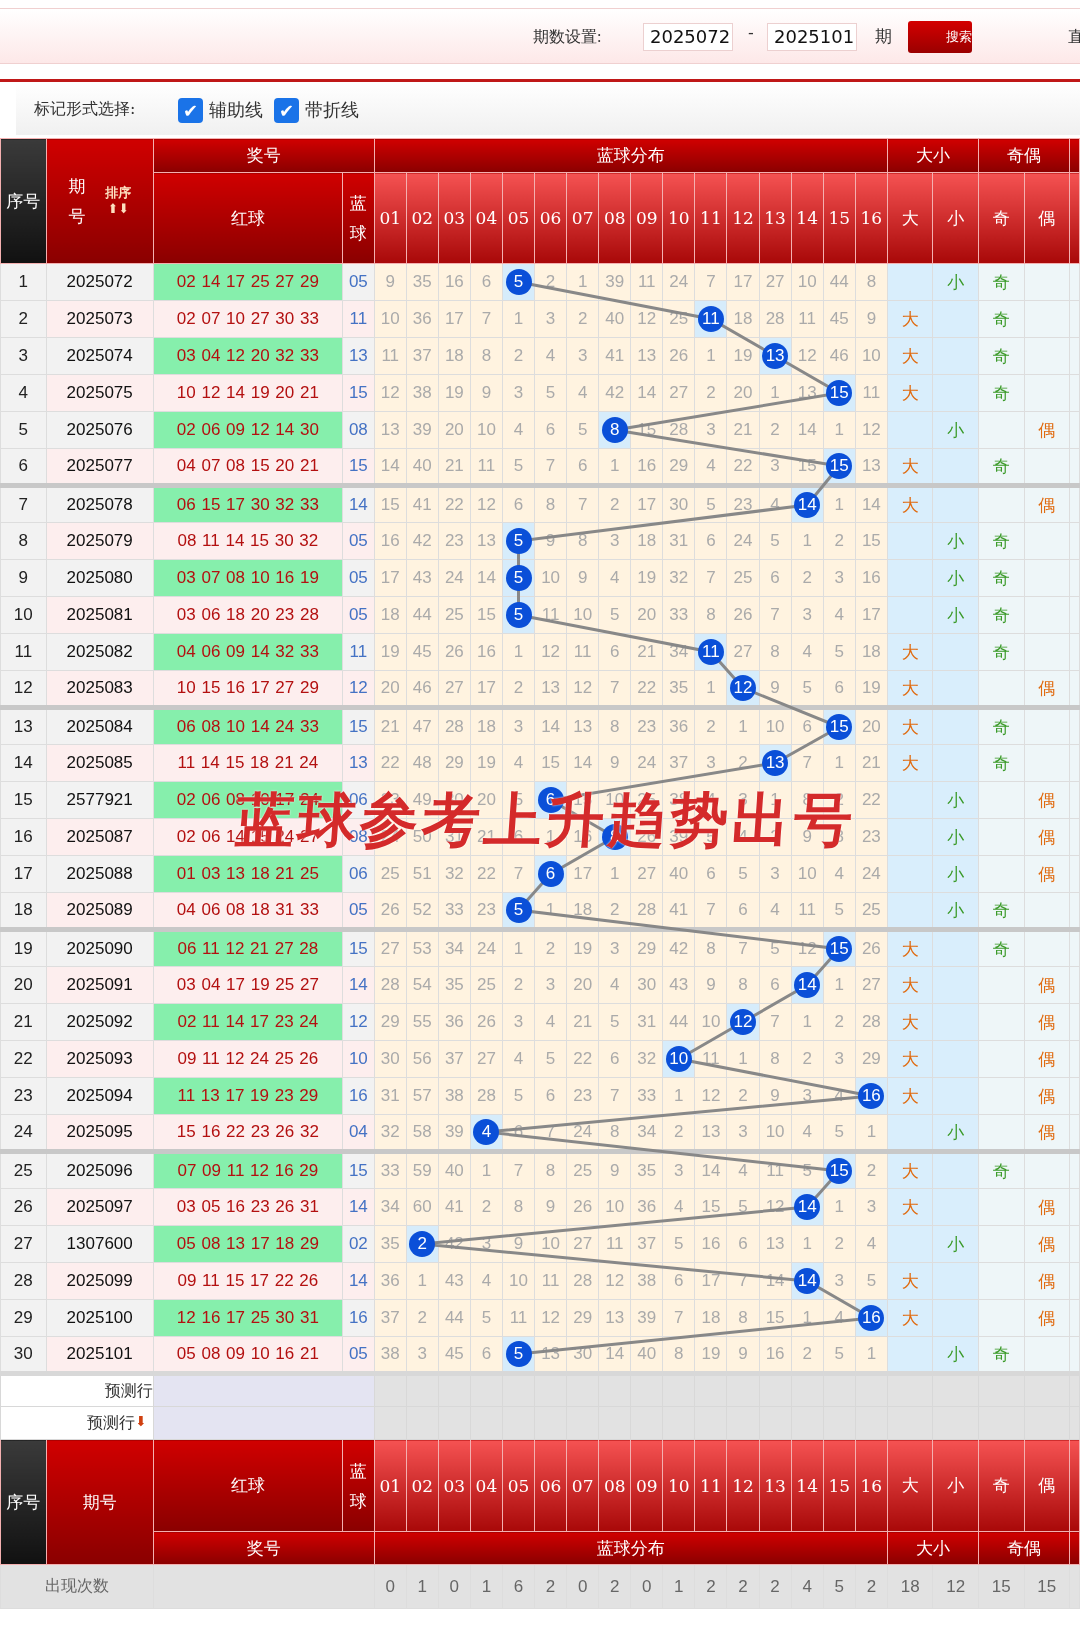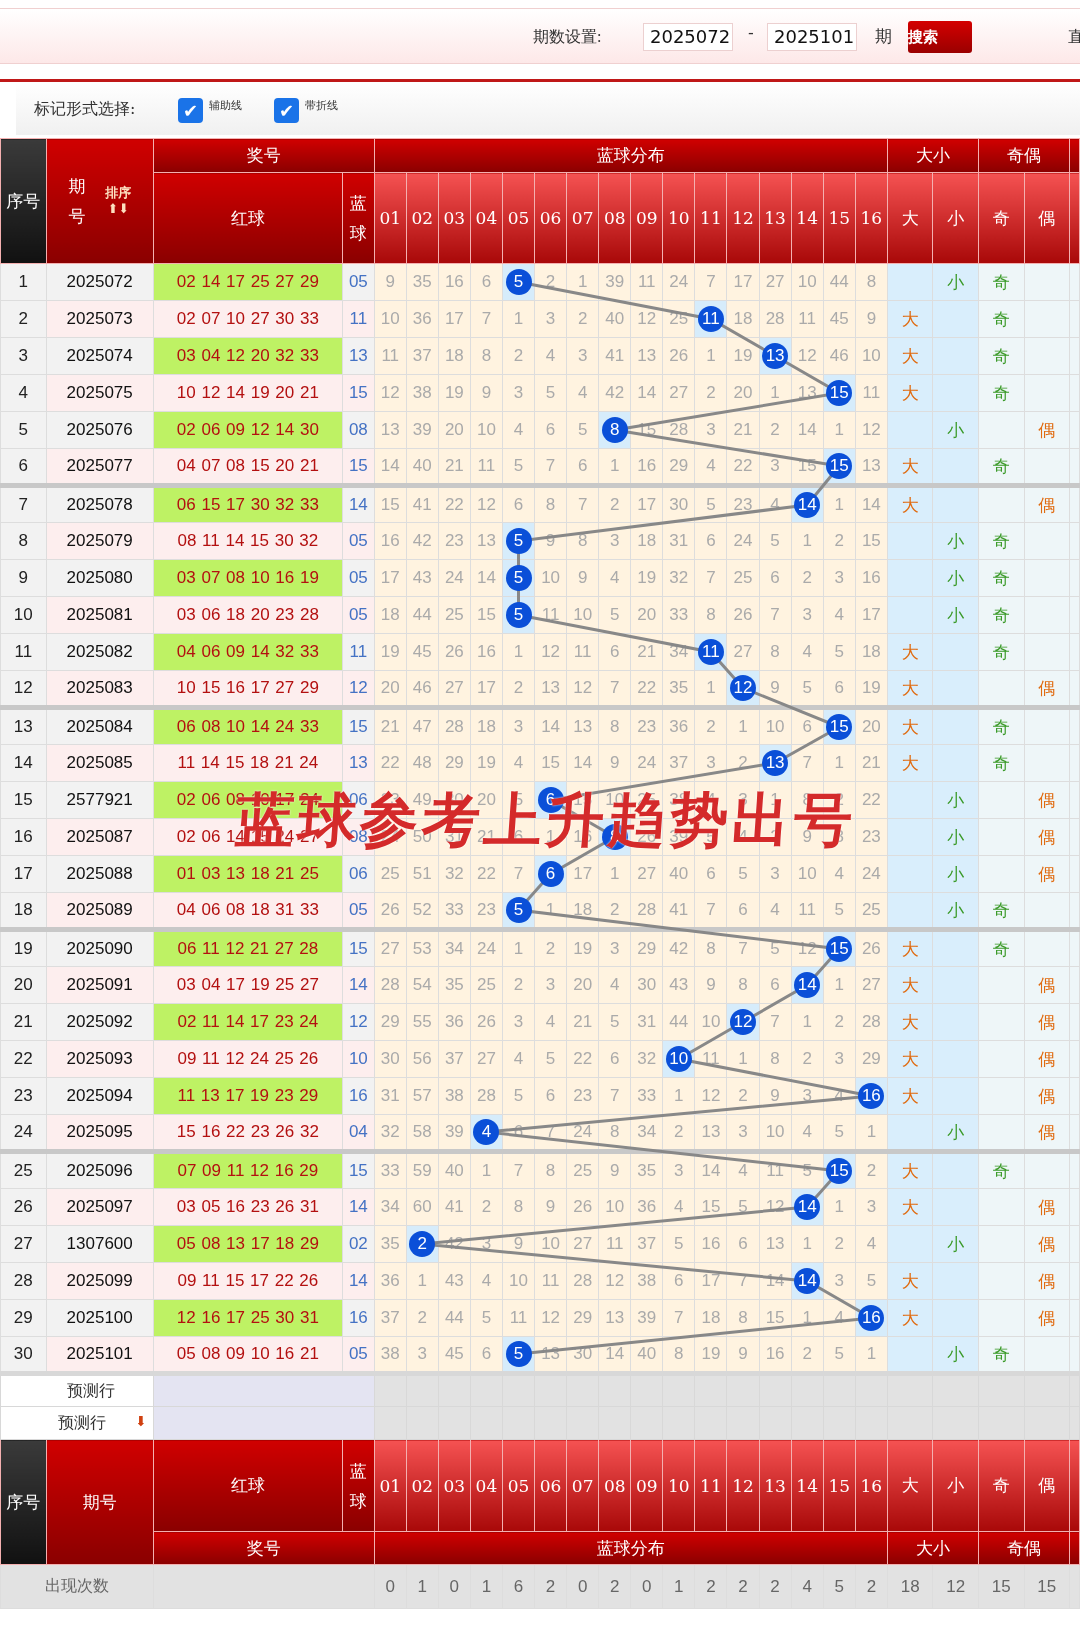--- a/index.html
+++ b/index.html
@@ -3,50 +3,50 @@
 <meta charset="utf-8">
 <style>
 *{box-sizing:border-box;margin:0;padding:0}
 body{width:1080px;height:1626px;background:#fff;font-family:"DejaVu Sans","Liberation Sans",sans-serif;position:relative;overflow:hidden}
 .topbar{position:absolute;left:0;top:8px;width:1080px;height:56px;background:linear-gradient(#fff,#fde8e8);border-top:1px solid #f0d0d0;border-bottom:1px solid #f0d0d0}
 .title{position:absolute;left:18px;top:12px;font-family:"DejaVu Serif",serif;font-size:24px;color:#b31010;letter-spacing:1px}
 .period-label{position:absolute;left:533px;top:18px;font-family:Liberation Serif, serif;font-size:16px;color:#333}
 .pinput{position:absolute;top:14px;height:28px;width:90px;border:1px solid #ecd0d0;background:#fff;font-size:18px;padding-left:6px;line-height:26px;color:#111}
 .dash{position:absolute;left:748px;top:14px;font-size:16px;color:#333}
 .qi{position:absolute;left:875px;top:16px;font-family:"DejaVu Serif",serif;font-size:17px;color:#333}
-.search-btn{position:absolute;left:908px;top:12px;width:64px;height:32px;background:linear-gradient(#d40000,#9a0000);color:#fff;border-radius:3px;font-size:15px;font-weight:bold;text-align:left;line-height:32px}
+.search-btn{position:absolute;left:908px;top:12px;width:64px;height:32px;background:linear-gradient(#d40000,#9a0000);color:#fff;border-radius:3px;font-size:13px;font-weight:normal;text-align:right;line-height:32px}
 .cut{position:absolute;left:1068px;top:18px;font-size:16px;color:#333}
 .redline{position:absolute;left:0;top:79px;width:1080px;height:3px;background:#c01818}
 .opts{position:absolute;left:16px;top:83px;width:1080px;height:52px;background:linear-gradient(#fff,#f0f0f0)}
 .opt-label{position:absolute;left:18px;top:16px;font-family:"DejaVu Serif",serif;font-size:16px;color:#333}
 .cb{position:absolute;top:15px;width:25px;height:25px;background:#1a73e8;border-radius:4px;color:#fff;text-align:center;line-height:25px;font-size:18px;font-weight:bold}
-.cb-label{position:absolute;top:15px;font-family:Liberation Mono, monospace;font-size:11px;color:#333}
+.cb-label{position:absolute;top:15px;font-family:Liberation Mono, monospace;font-size:18px;color:#333}
 table{position:absolute;left:0;border-collapse:collapse;table-layout:fixed}
 td{border:1px solid #ddd;text-align:center;padding:0;overflow:hidden;white-space:nowrap}
 .hdr td{color:#fff;font-family:"DejaVu Serif",serif;border:1px solid #f4b0b0}
 .h-dark{background:linear-gradient(#3a3a3a,#111);font-size:17px}
 .h-red{background:linear-gradient(#d00000,#8a0000);font-size:17px}
 .h-lite{background:linear-gradient(#f55252,#a80808);font-size:17px;font-family:"Liberation Sans",sans-serif}
 .vert{line-height:30px;white-space:normal}
 .row td{height:37px;font-size:17px;font-family:"Liberation Sans",sans-serif}
 .c-idx{background:#f2f2f2;color:#222}
 .c-per{background:#f2f2f2;color:#111;font-size:18px}
 .row.alt .c-per,.row.alt .c-red{background:#fdeeee}
 .row.alt .c-blue{background:#fdeeee}
-.c-red{background:#bef264;color:#b31010;font-size:18px;word-spacing:1px}
+.c-red{background:#86efac;color:#b31010;font-size:18px;word-spacing:1px}
 .c-blue{background:#f2f2f2;color:#4472c4;font-size:18px}
 .c-miss{background:#fff3e0;color:#aaa}
 .c-hit{background:#d6ecfb;position:relative}
 .ball{display:inline-block;width:26px;height:26px;border-radius:50%;background:#0a4fd8;color:#fff;line-height:26px;font-size:17px;position:relative;z-index:3}
 .c-big{background:#d9eefc;color:#e06b10;font-family:"DejaVu Serif",serif}
 .c-oe{background:#eef6f8;font-family:"DejaVu Serif",serif}
 .green{color:#3a9a28}.orange{color:#e06b10}
 .sep td{border-top:5px solid #c8c8c8}
 .pred td{height:33px;background:#e2e2e2;border-color:#d8d8d8}
-.pred .pl{background:#fff;text-align:center;padding-left:28px;font-family:"DejaVu Serif",serif;font-size:16px;color:#333}
+.pred .pl{background:#fff;text-align:right;padding-left:28px;font-family:"DejaVu Serif",serif;font-size:16px;color:#333}
 .pred .pr{background:#e4e4f2}
 .count td{height:44px;background:#e2e2e2;color:#666;font-size:17px;font-family:"Liberation Sans",sans-serif}
 svg.lines{position:absolute;left:0;top:0;z-index:2;pointer-events:none}
 .watermark{position:absolute;left:236px;top:782px;font-family:"DejaVu Serif",serif;font-weight:bold;font-size:58px;color:#d42a2a;letter-spacing:4px;z-index:5;text-shadow:0 0 2px #fff;transform:skewX(-4deg)}
 </style>
 </head>
 <body>
 
 <div class="topbar">
   <div class="period-label">期数设置:</div>

